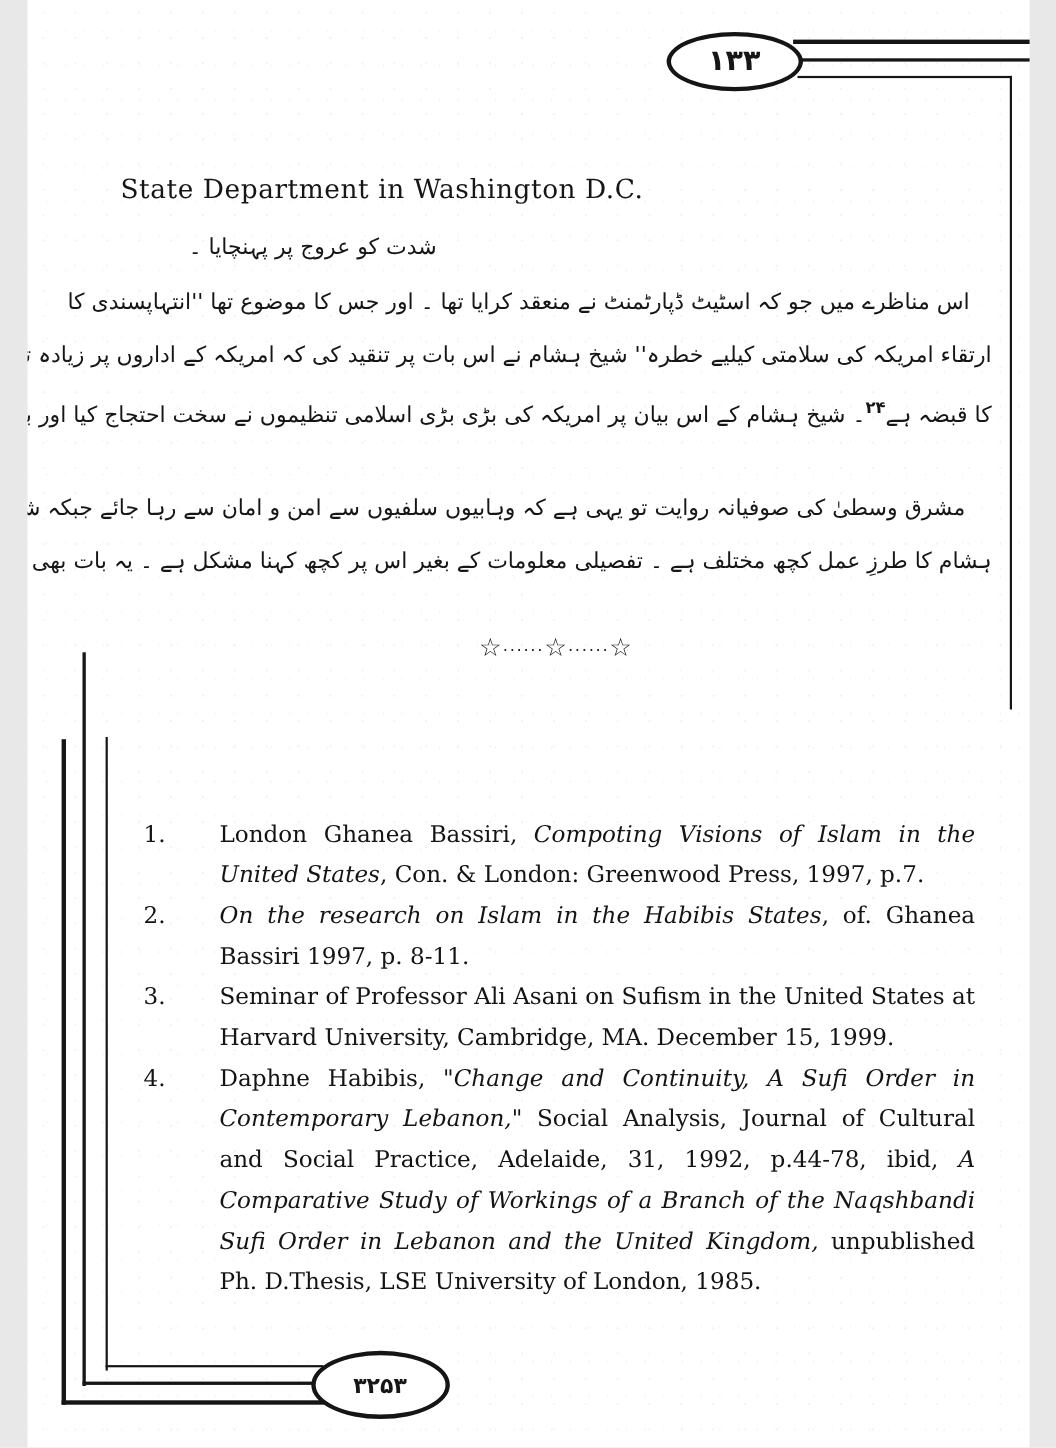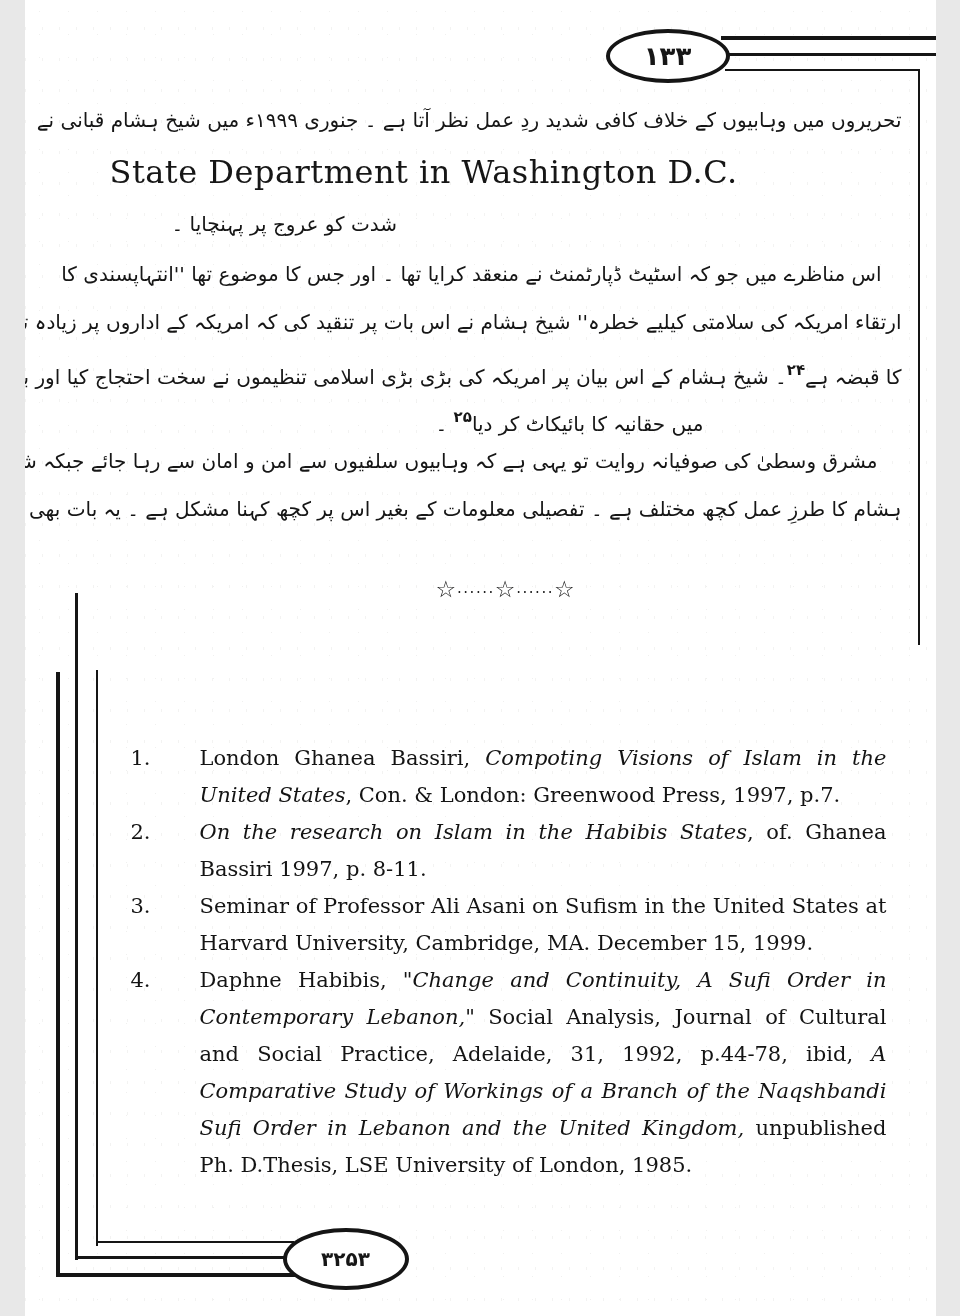--- a/index.html
+++ b/index.html
@@ -32,21 +32,21 @@
     direction:rtl;unicode-bidi:embed;
     font-family:"DejaVu Sans",sans-serif;
     font-size:20px;line-height:48px;
     white-space:nowrap;color:#161616;
   }
   .u.just{text-align:justify;text-align-last:justify;}
   .u .ref{font-size:15px;vertical-align:9px;font-weight:bold;}
   .mix{display:flex;flex-direction:row;justify-content:space-between;align-items:baseline;direction:ltr;}
   .mix .en{
     font-family:"DejaVu Serif","Liberation Serif",serif;
-    font-size:32px;direction:ltr;unicode-bidi:embed;letter-spacing:0.5px;
+    font-size:24px;direction:ltr;unicode-bidi:embed;letter-spacing:0.5px;
   }
   .mix .ur{direction:rtl;unicode-bidi:embed;}
   .divider{
     position:absolute;left:85px;width:792px;top:576px;height:36px;
     text-align:center;font-family:"DejaVu Sans",sans-serif;
     font-size:23px;color:#1b1b1b;letter-spacing:1px;
   }
   .divider .dots{font-size:15px;letter-spacing:1.5px;vertical-align:4px;color:#222;}
   .h-heading{
     position:absolute;right:112px;top:646px;
@@ -83,33 +83,29 @@
   <div class="ln" style="left:50px;top:1256px;width:222px;height:3px;"></div>
   <div class="ln" style="left:71px;top:1241px;width:198px;height:2px;"></div>
 
   <div class="oval oval-top">
     <span>۱۳۳</span>
   </div>
   <div class="oval oval-bottom">
     <span>۳۲۵۳</span>
   </div>
 
-  <div class="u just" style="top:96px;">تحریروں میں وہابیوں کے خلاف کافی شدید ردِ عمل نظر آتا ہے ۔ جنوری ۱۹۹۹ء میں شیخ ہشام قبانی نے</div>
   <div class="u mix" style="top:148px;">
     <span class="en">State Department in Washington D.C.</span>
   </div>
   <div class="u just" style="top:250px;padding-right:20px;width:772px;">اس مناظرے میں جو کہ اسٹیٹ ڈپارٹمنٹ نے منعقد کرایا تھا ۔ اور جس کا موضوع تھا ''انتہاپسندی کا</div>
 
   <div class="u" style="top:200px;text-align:left;padding-left:62px;">شدت کو عروج پر پہنچایا ۔</div>
   <div class="u just" style="top:298px;">ارتقاء امریکہ کی سلامتی کیلیے خطرہ'' شیخ ہشام نے اس بات پر تنقید کی کہ امریکہ کے اداروں پر زیادہ تر وہابیوں</div>
   <div class="u just" style="top:346px;">
     <span>کا قبضہ ہے</span><span class="ref">۲۴</span><span>۔ شیخ ہشام کے اس بیان پر امریکہ کی بڑی بڑی اسلامی تنظیموں نے سخت احتجاج کیا اور بعد</span>
-  </div>
-  <div class="u" style="top:393px;left:335px;width:420px;text-align:center;">
-    <span>میں حقانیہ کا بائیکاٹ کر دیا</span><span class="ref">۲۵</span><span> ۔</span>
   </div>
 
   <div class="u just" style="top:437px;padding-right:24px;width:768px;">مشرق وسطیٰ کی صوفیانہ روایت تو یہی ہے کہ وہابیوں سلفیوں سے امن و امان سے رہا جائے جبکہ شیخ</div>
   <div class="u just" style="top:485px;">ہشام کا طرزِ عمل کچھ مختلف ہے ۔ تفصیلی معلومات کے بغیر اس پر کچھ کہنا مشکل ہے ۔ یہ بات بھی قابل غور ہے</div>
 
   <div class="divider">
     <span>☆</span><span class="dots">......</span><span>☆</span><span class="dots">......</span><span>☆</span>
   </div>
 
 

